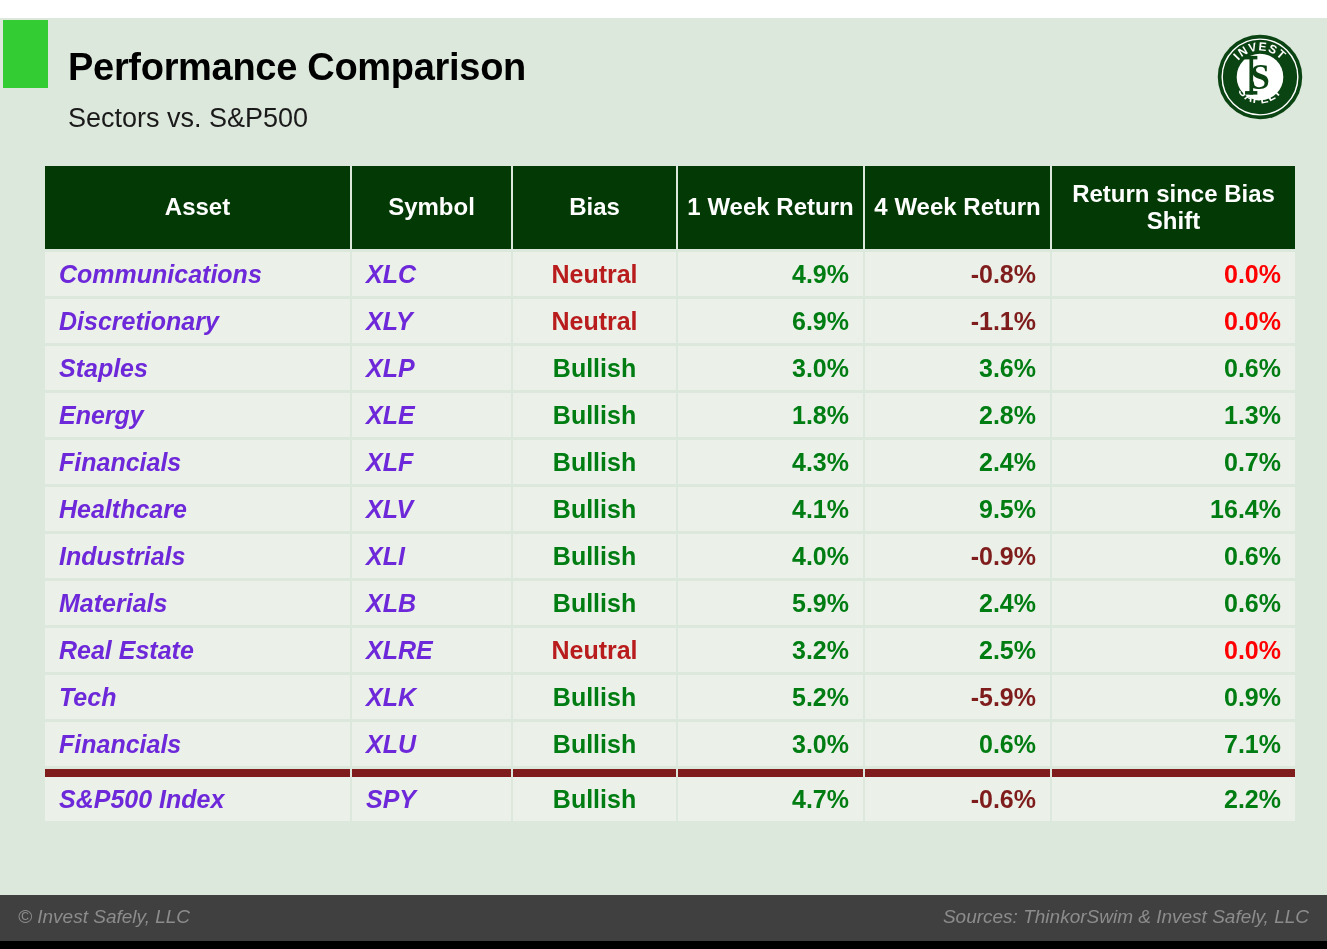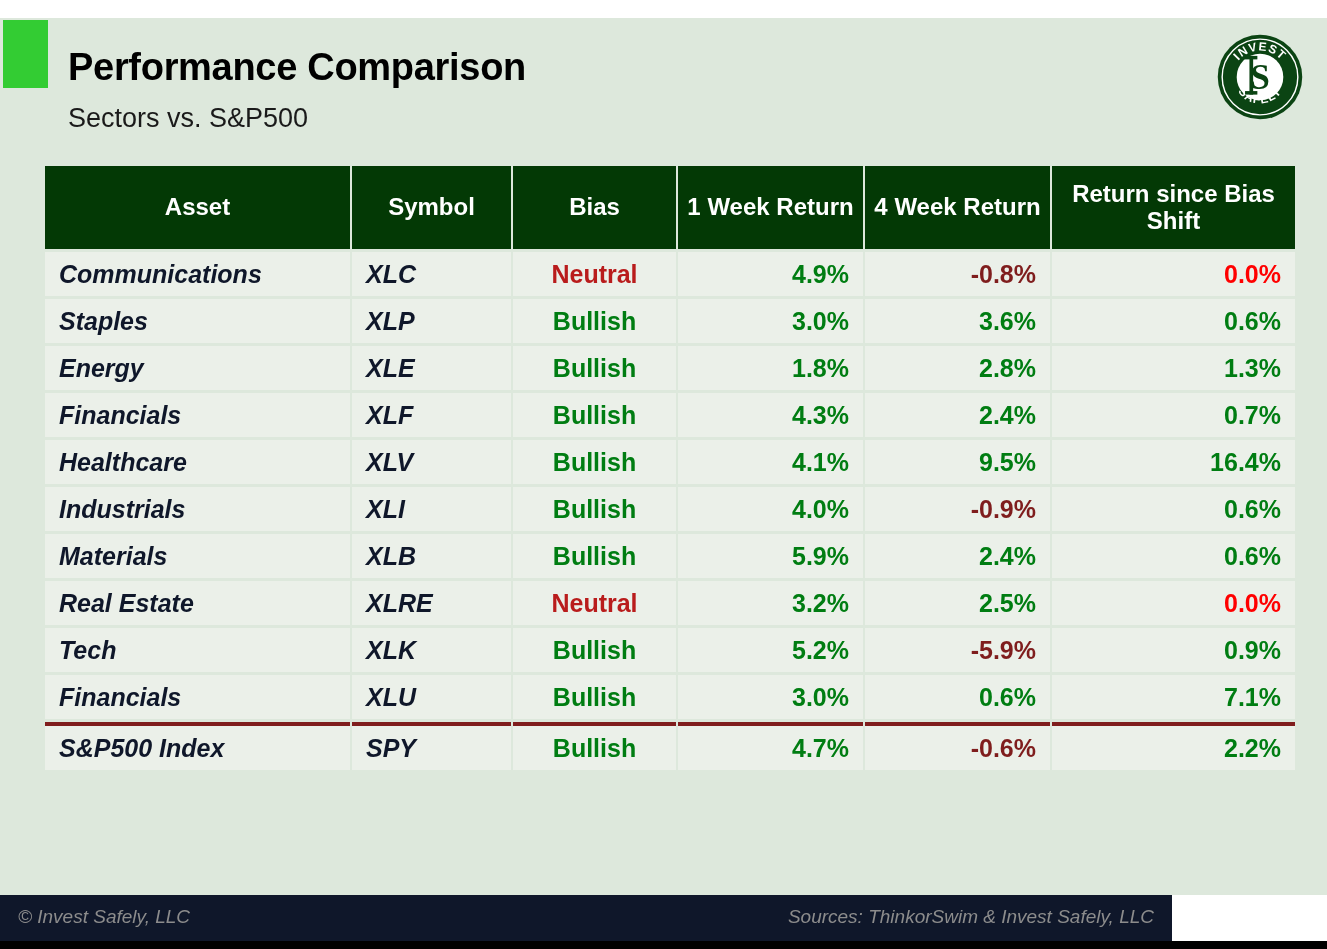--- a/index.html
+++ b/index.html
@@ -99,58 +99,58 @@
   table.perf td {
     background: #ebf0e9;
     height: 44px;
     font-size: 25px;
     vertical-align: middle;
     padding: 0 14px;
   }
   td.asset, td.symbol {
     font-weight: bold;
     font-style: italic;
-    color: #0f172a;
+    color: #6d28d9;
     text-align: left;
   }
   td.bias {
     font-weight: bold;
     text-align: center;
   }
   td.num {
     font-weight: bold;
     text-align: right;
     padding-right: 22px;
   }
   .pos  { color: #007d12; }
   .neg  { color: #7f1d1d; }
   .zero { color: #ff0000; }
   .bull { color: #007d12; }
   .neut { color: #b91c1c; }
 
   tr.index-row td {
-    border-top: 4px solid #7f1d1d;
+    border-top: 8px solid #7f1d1d;
   }
 
   
   col.c-asset  { width: 305px; }
   col.c-symbol { width: 159px; }
   col.c-bias   { width: 163px; }
   col.c-w1     { width: 185px; }
   col.c-w4     { width: 185px; }
   col.c-bshift { width: 243px; }
 
   
   .footer {
     position: absolute;
     left: 0;
     top: 895px;
-    width: 1172px;
+    width: 1327px;
     height: 46px;
-    background: #0f172a;
+    background: #404040;
   }
   .footer-left {
     position: absolute;
     left: 18px;
     top: 11px;
     font-size: 19px;
     font-style: italic;
     color: #8c8c8c;
     white-space: nowrap;
   }
@@ -227,20 +227,28 @@
       <tbody>
           <tr>
             <td class="asset">Communications</td>
             <td class="symbol">XLC</td>
             <td class="bias neut">Neutral</td>
             <td class="num pos">4.9%</td>
             <td class="num neg">-0.8%</td>
             <td class="num zero">0.0%</td>
           </tr>
           <tr>
+            <td class="asset">Discretionary</td>
+            <td class="symbol">XLY</td>
+            <td class="bias neut">Neutral</td>
+            <td class="num pos">6.9%</td>
+            <td class="num neg">-1.1%</td>
+            <td class="num zero">0.0%</td>
+          </tr>
+          <tr>
             <td class="asset">Staples</td>
             <td class="symbol">XLP</td>
             <td class="bias bull">Bullish</td>
             <td class="num pos">3.0%</td>
             <td class="num pos">3.6%</td>
             <td class="num pos">0.6%</td>
           </tr>
           <tr>
             <td class="asset">Energy</td>
             <td class="symbol">XLE</td>

